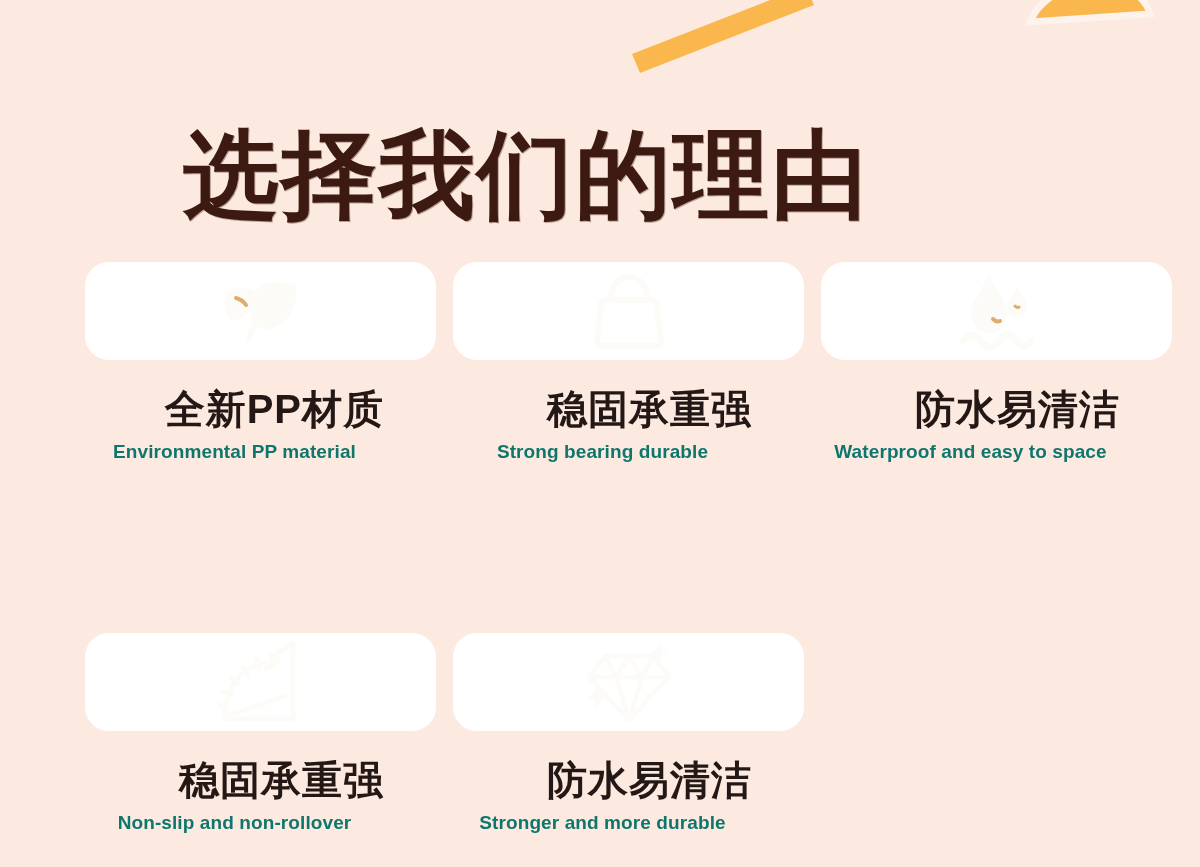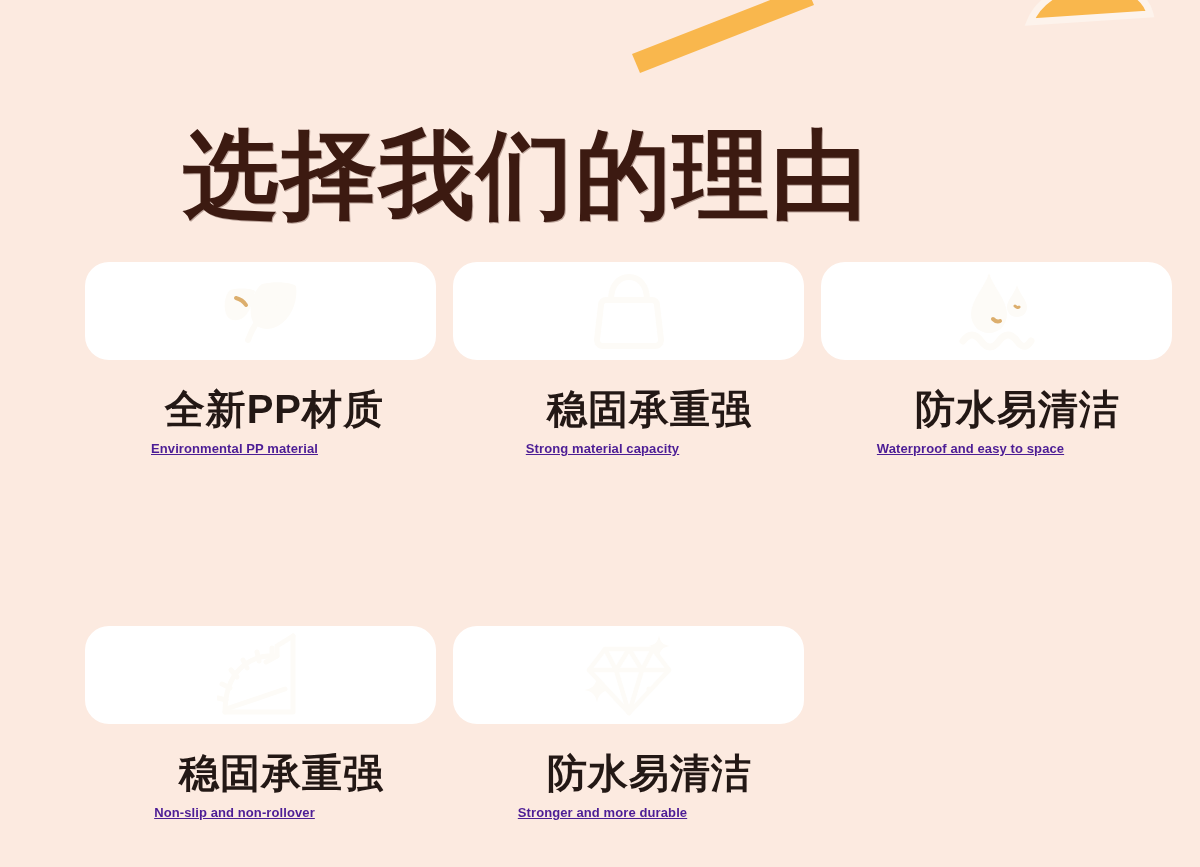--- a/index.html
+++ b/index.html
@@ -72,27 +72,26 @@
     font-size: 40px;
     line-height: 1.05;
     font-weight: 700;
     color: #231815;
     letter-spacing: 1px;
     white-space: nowrap;
   }
   .feature-en {
     margin-top: 12px;
     text-align: center;
-    font-size: 13px;
+    font-size: 19px;
     line-height: 1.1;
     font-weight: 600;
-    color: #4c1d95;
+    color: #0f766e;
     letter-spacing: .1px;
     white-space: nowrap;
-    text-decoration: underline;
   }
   .kg-text {
     font-size: 26px;
     font-weight: 700;
     fill: #ffffff;
     font-family: "Liberation Sans", "DejaVu Sans", sans-serif;
   }
 </style>
 </head>
 <body>
@@ -125,21 +124,21 @@
 
   <div class="feature-card">
     <div class="icon-plate">
       <svg width="74" height="78" viewBox="0 0 74 78">
         <path d="M19,28 C19,13 27,5 37,5 C47,5 55,13 55,28" stroke="#fdfbf7" stroke-width="6" fill="none" stroke-linecap="round"></path>
         <path d="M14,28 L60,28 C63,28 65,30 65,33 L69,68 C69,72 66,74 63,74 L11,74 C8,74 5,72 5,68 L9,33 C9,30 11,28 14,28 Z" stroke="#fdfbf7" stroke-width="6" fill="none" stroke-linejoin="round"></path>
         <text class="kg-text" x="37" y="61" text-anchor="middle">KG</text>
       </svg>
     </div>
     <div class="feature-cn">稳固承重强</div>
-    <div class="feature-en">Strong material capacity</div>
+    <div class="feature-en">Strong bearing durable</div>
   </div>
 
 
   <div class="feature-card">
     <div class="icon-plate">
       <svg width="76" height="80" viewBox="0 0 76 80">
         <g fill="#fdfbf7">
           <path d="M30,2 C34,16 48,29 48,43 C48,54 40,62 30,62 C20,62 12,54 12,43 C12,29 26,16 30,2 Z"></path>
           <path d="M58,14 C60,22 68,29 68,36 C68,42 64,46 58,46 C52,46 48,42 48,36 C48,29 56,22 58,14 Z"></path>
         </g>

